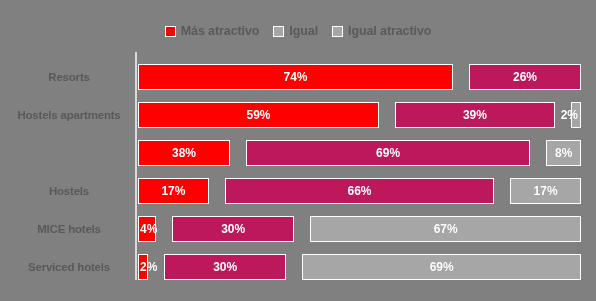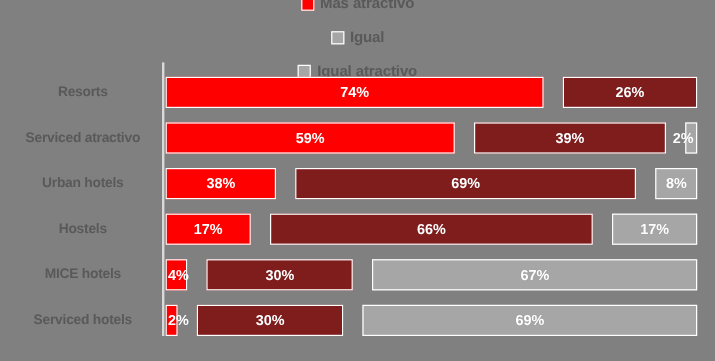--- a/index.html
+++ b/index.html
@@ -24,21 +24,20 @@
   #legend {
     position: absolute;
     left: 0;
     top: 18px;
     width: 596px;
     height: 26px;
     display: flex;
     justify-content: center;
     align-items: center;
     gap: 14px;
-    flex-direction: column;
   }
   .legend-entry {
     display: flex;
     align-items: center;
     gap: 5px;
   }
   .legend-swatch {
     width: 11px;
     height: 11px;
     border: 1px solid #ffffff;
@@ -81,21 +80,21 @@
     height: 26px;
     box-sizing: border-box;
     border: 1.5px solid #ffffff;
     display: flex;
     align-items: center;
     justify-content: center;
     overflow: visible;
     position: relative;
   }
   .seg-more  { background: #ff0000; }
-  .seg-same  { background: #7f1d1d; }
+  .seg-same  { background: #be185d; }
   .seg-less  { background: #a6a6a6; }
   .seg-label {
     font-size: 12px;
     font-weight: bold;
     color: #ffffff;
     white-space: nowrap;
     text-shadow: 0 0 1px rgba(0,0,0,0.12);
   }
 
   
@@ -133,22 +132,21 @@
       <span class="legend-label">Igual</span>
     </div>
     <div class="legend-entry">
       <span class="legend-swatch" style="background:#a6a6a6"></span>
       <span class="legend-label">Igual atractivo</span>
     </div>
   </div>
 
   <div id="cat-labels">
     <div class="cat-label" style="top:19px">Resorts</div>
-    <div class="cat-label" style="top:57px">Serviced atractivo</div>
-    <div class="cat-label" style="top:95px">Urban hotels</div>
+    <div class="cat-label" style="top:57px">Hostels apartments</div>
     <div class="cat-label" style="top:171px">MICE hotels</div>
     <div class="cat-label" style="top:133px">Hostels</div>
     <div class="cat-label" style="top:209px">Serviced hotels</div>
   </div>
 
   <div id="plot">
     <div id="axis-line"></div>
 
     <div class="row" style="top:12px">
       <div class="seg seg-more" style="flex:74 1 0">

